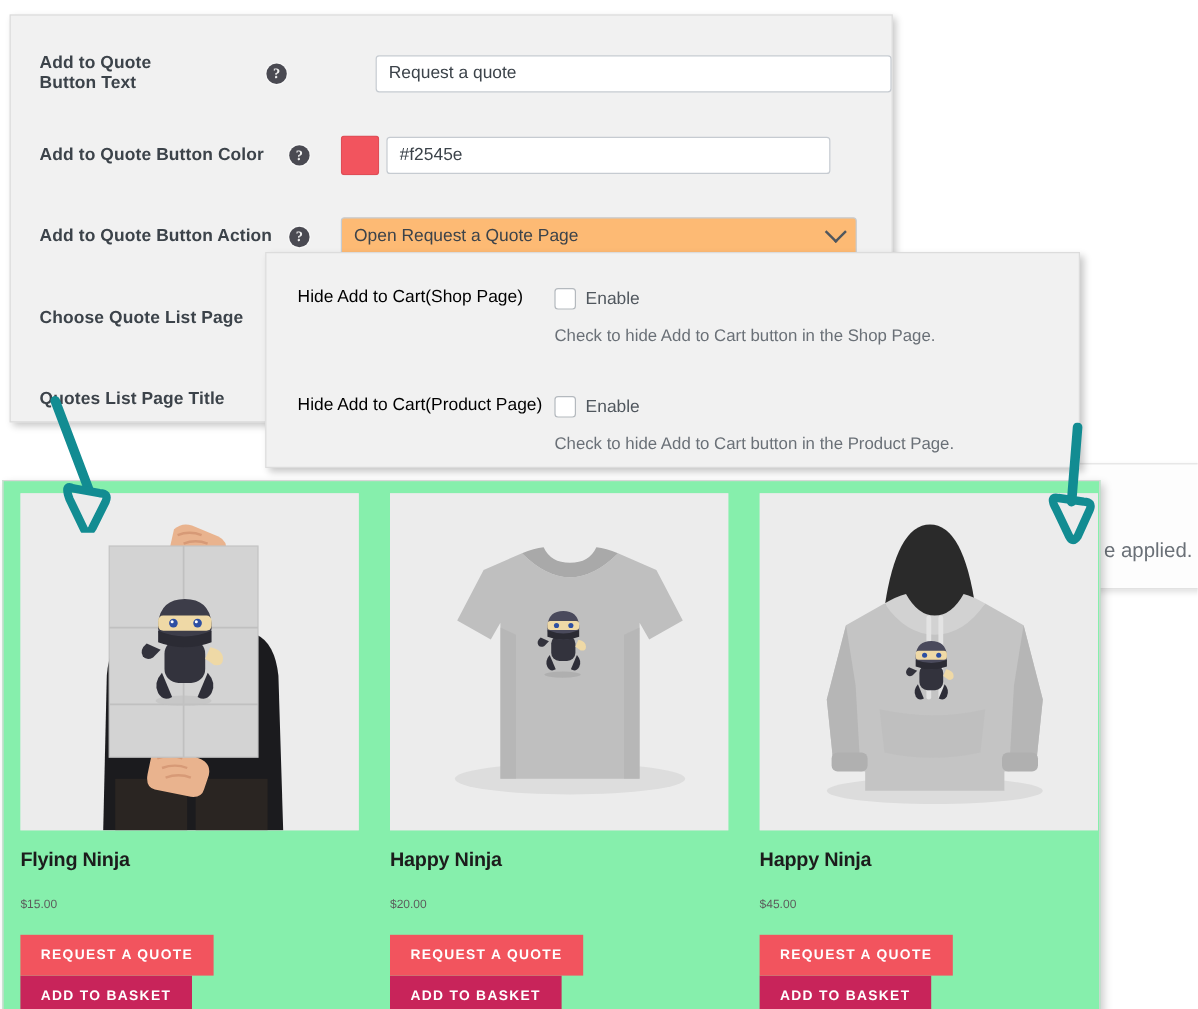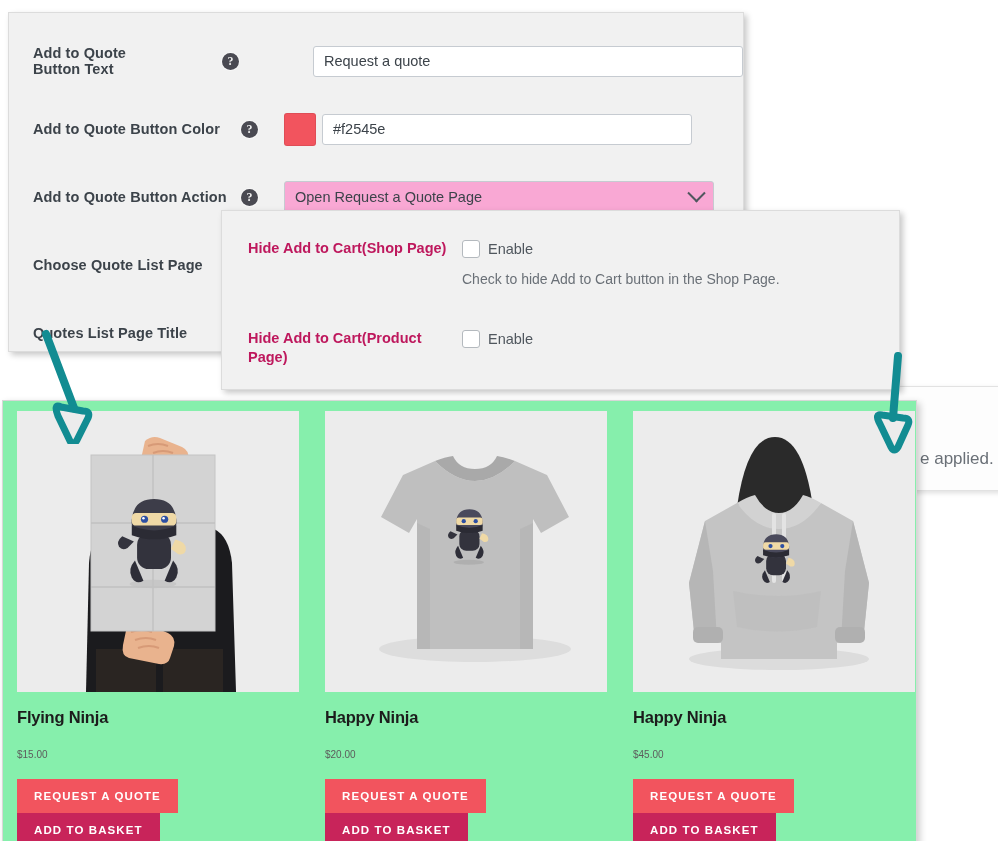--- a/index.html
+++ b/index.html
@@ -87,21 +87,21 @@
     margin-right: 6px;
     border: 1px solid rgba(0,0,0,.08);
     flex: none;
   }
   .select-input {
     width: 430px;
     height: 33px;
     box-sizing: border-box;
     border: 1px solid #c6cbd1;
     border-radius: 3px;
-    background: #f9a8d4;
+    background: #fdba74;
     font-size: 14.5px;
     color: #3c434a;
     padding: 0 10px;
     display: flex;
     align-items: center;
     justify-content: space-between;
   }
   .chevron {
     width: 11px; height: 11px;
     border-right: 2px solid #50575e;
@@ -120,22 +120,22 @@
   .cb-row {
     position: absolute;
     left: 0; right: 0;
     display: flex;
   }
   .cb-label {
     width: 240px;
     padding-left: 26px;
     box-sizing: border-box;
     font-size: 14.5px;
-    font-weight: bold;
-    color: #be185d;
+    font-weight: normal;
+    color: #000000;
     line-height: 19px;
   }
   .cb-field { padding-top: 1px; }
   .cb-line {
     display: flex;
     align-items: center;
     gap: 8px;
   }
   .checkbox {
     width: 16px; height: 16px;
@@ -289,20 +289,21 @@
     </div>
   </div>
 
   <div class="cb-row" style="top:118px;">
     <div class="cb-label">Hide Add to Cart(Product Page)</div>
     <div class="cb-field">
       <div class="cb-line">
         <span class="checkbox"></span>
         <span class="cb-enable">Enable</span>
       </div>
+      <div class="cb-hint">Check to hide Add to Cart button in the Product Page.</div>
     </div>
   </div>
 </div>
 
 <div class="panel" id="panel-shop">
   <div class="products">
 
     <div class="product-card">
       <div class="thumb">
         <svg viewBox="0 0 282 281" preserveAspectRatio="xMidYMid slice">

